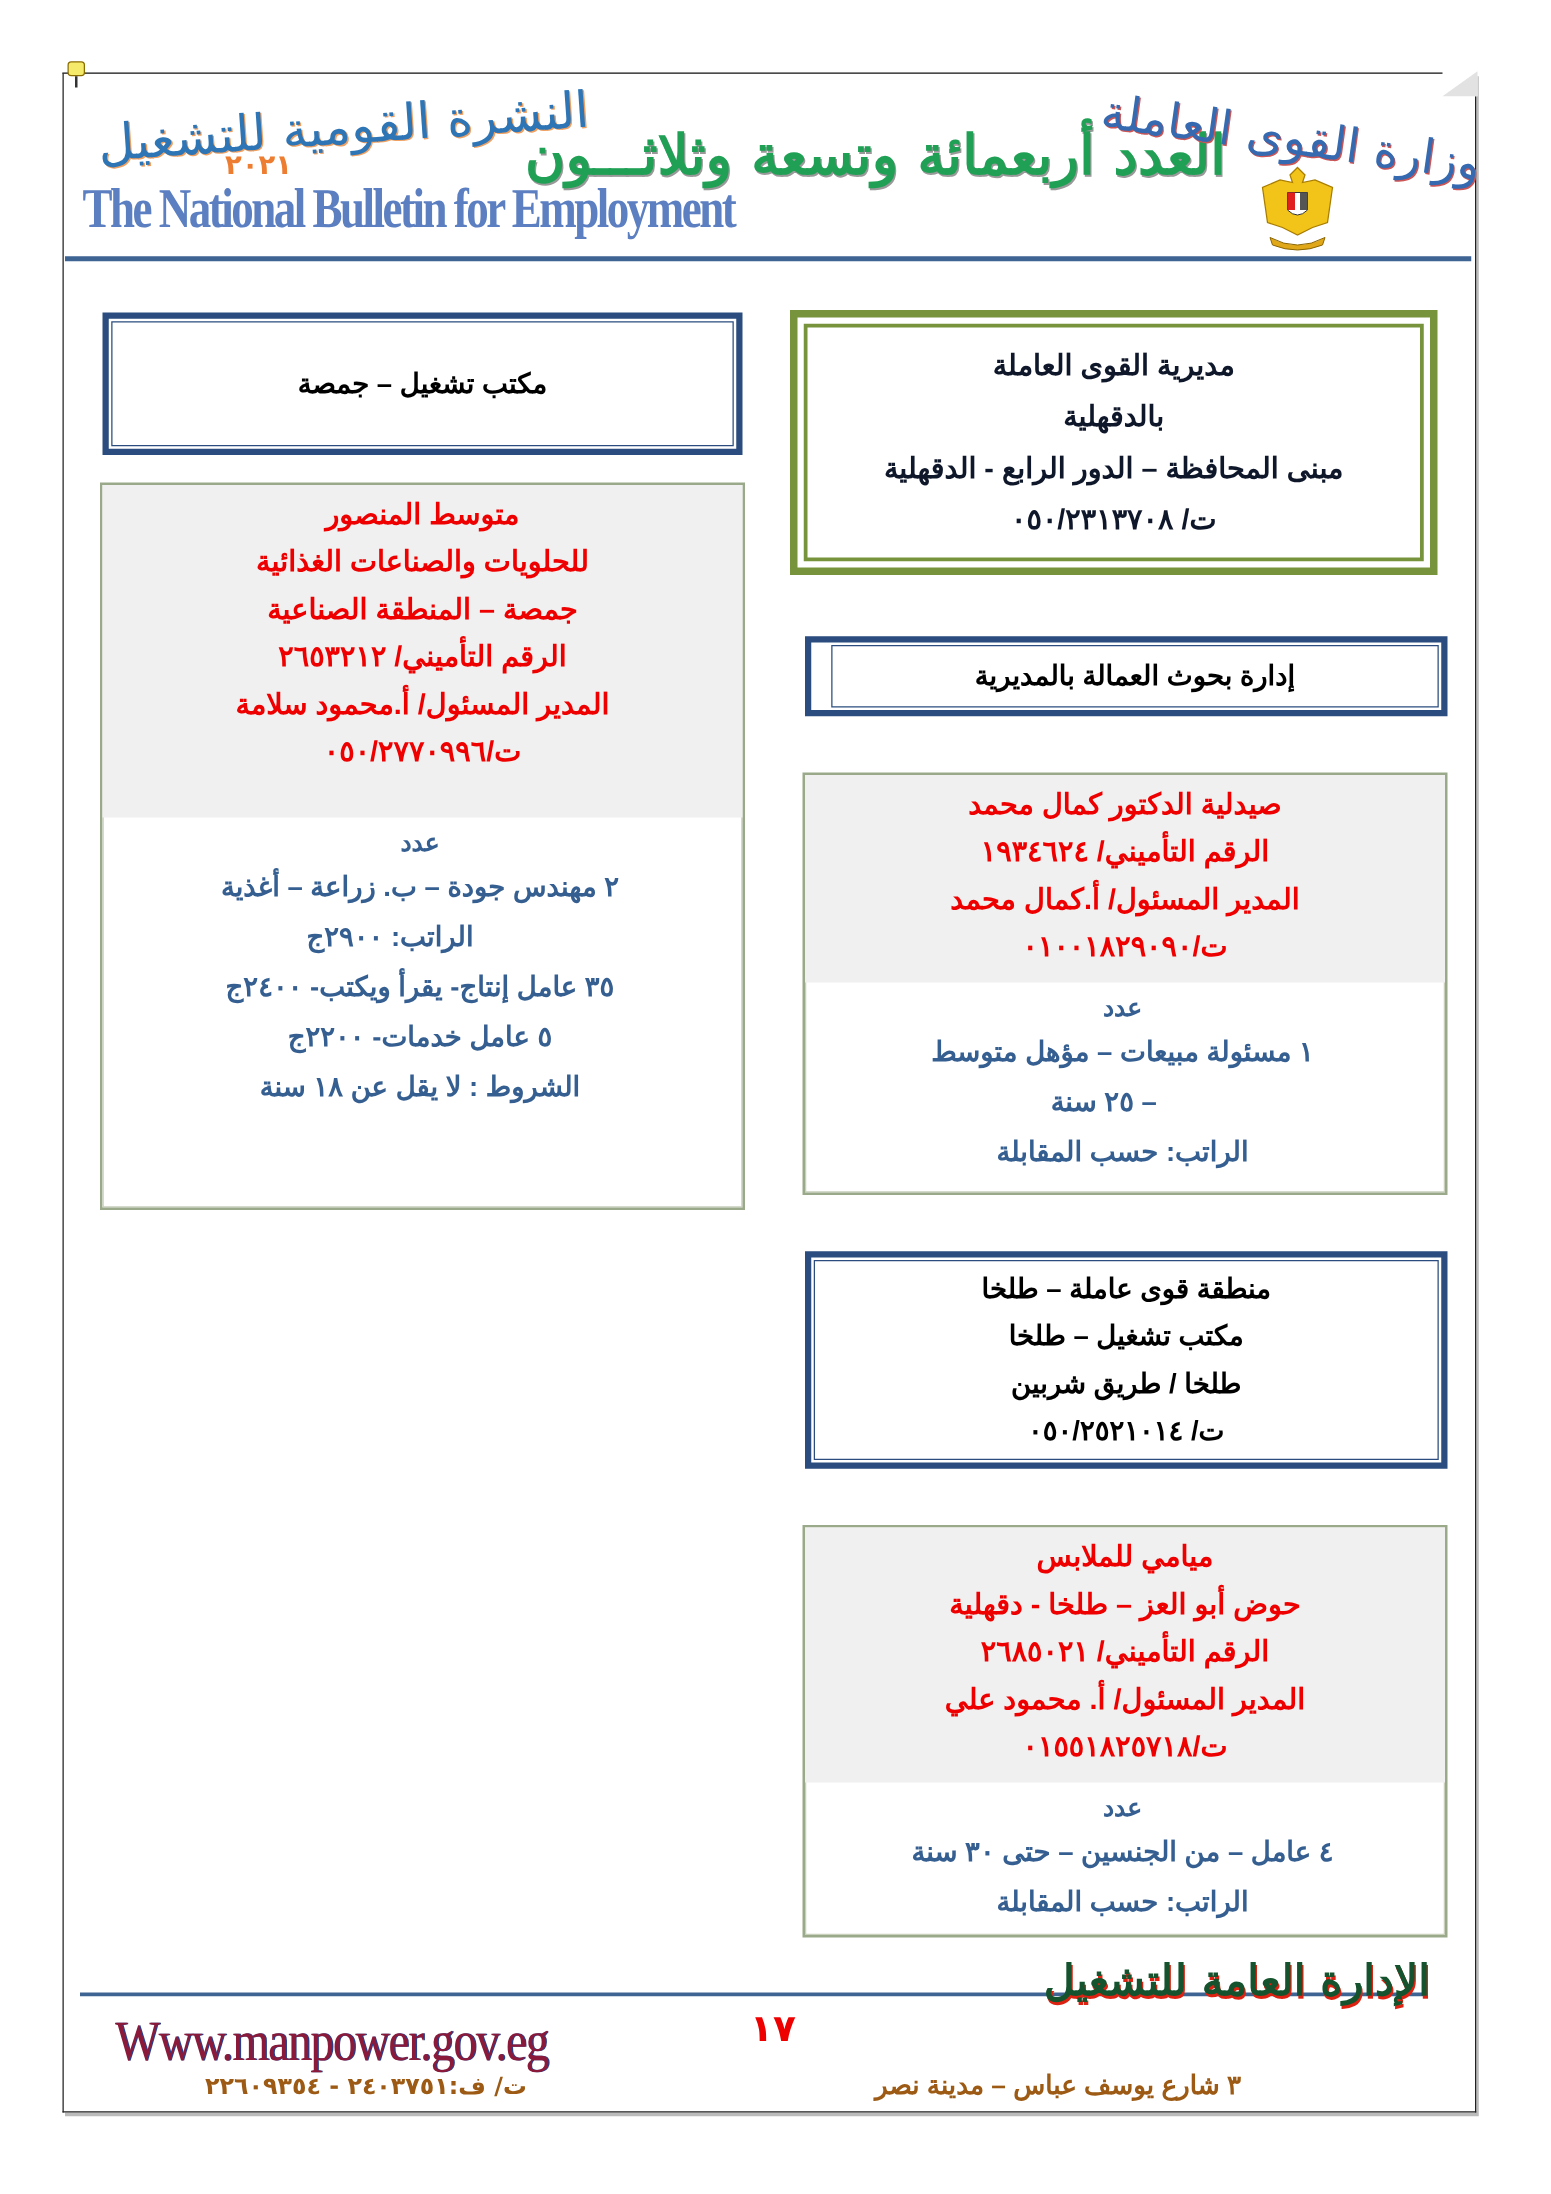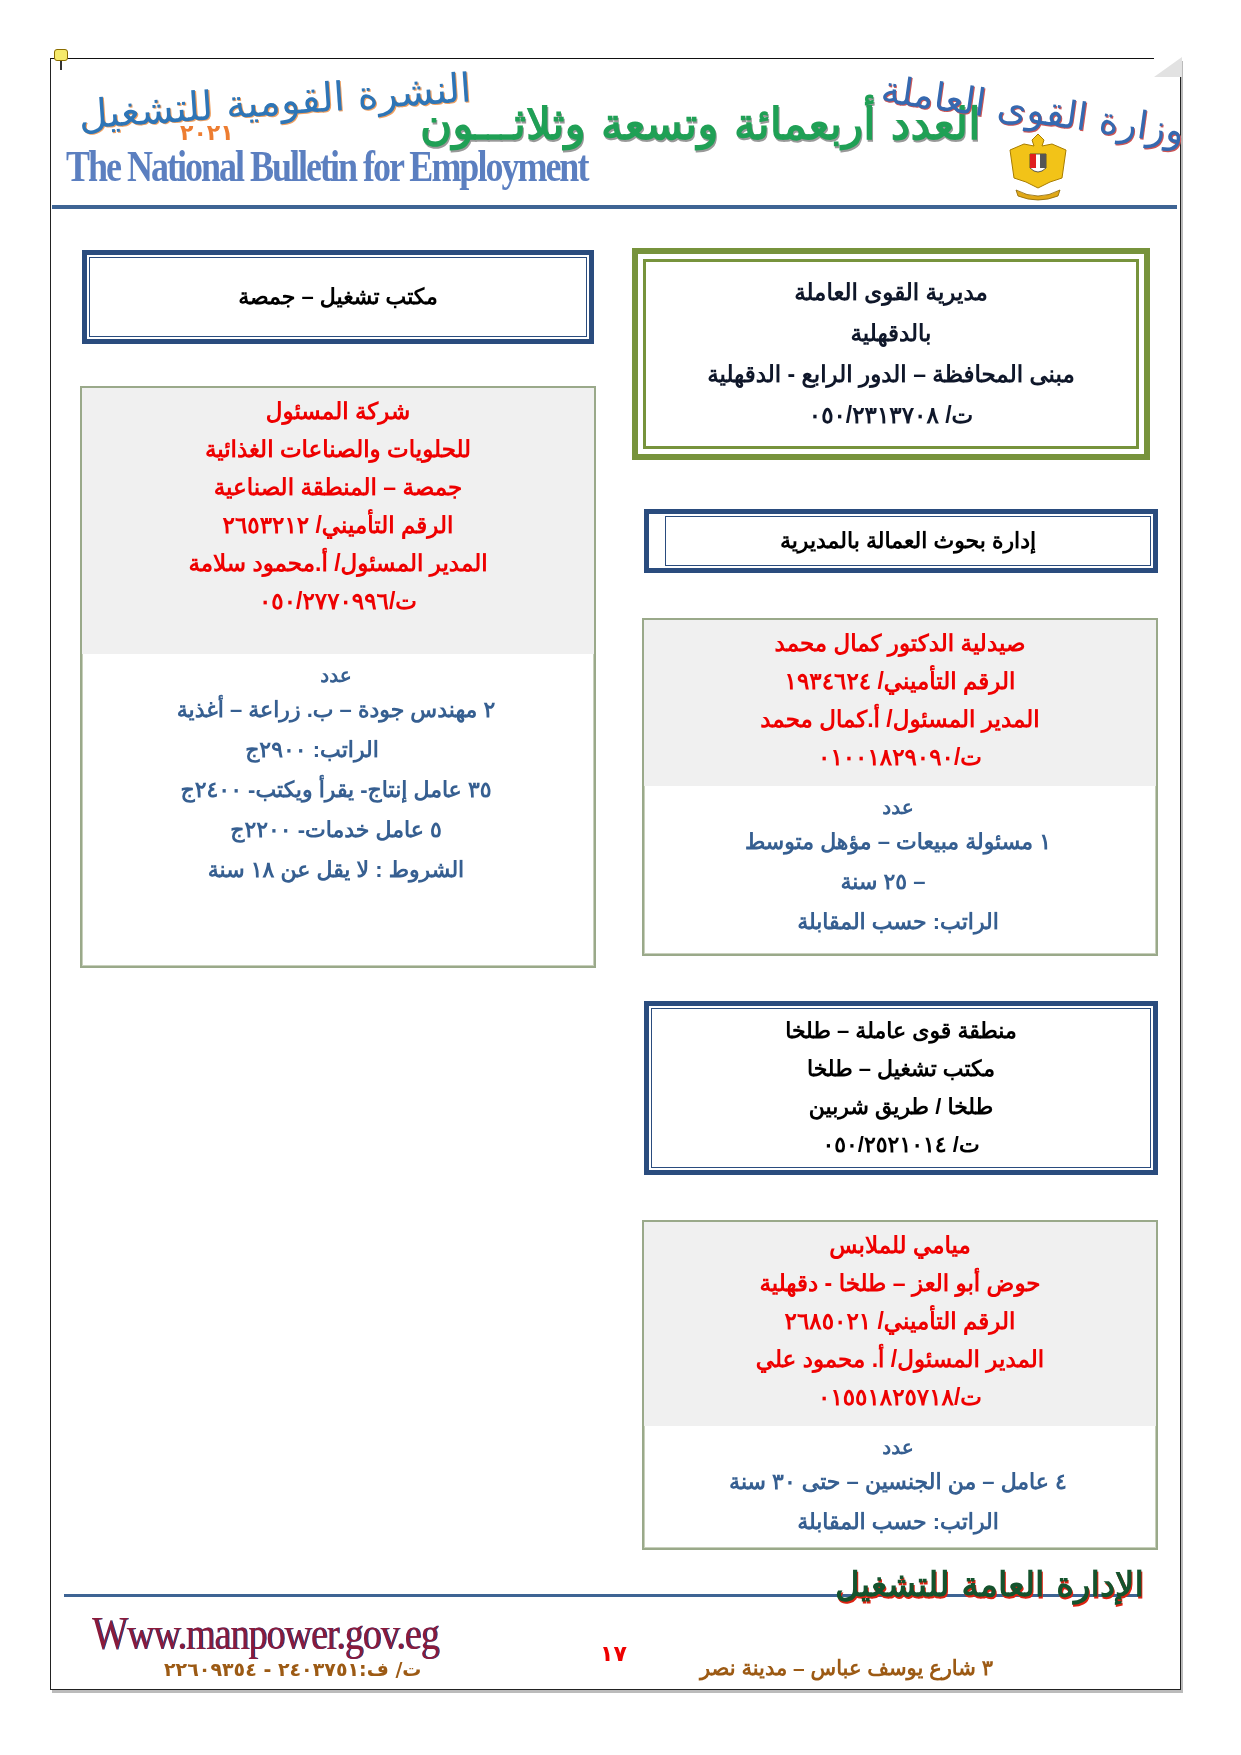--- a/index.html
+++ b/index.html
@@ -27,21 +27,21 @@
   .green-box .inner { border:3px solid #77933c; height:100%; box-sizing:border-box; display:flex; flex-direction:column; justify-content:center; }
   .green-box .line { color:#0f172a; font-size:23px; line-height:41px; }
   .job-box { border:2px solid #9aa98a; background:#fff; box-shadow: inset 0 0 0 1px #c8d0bc; }
   .job-box .company { background:#f0f0f0; padding:4px 0; }
   .job-box .company .line { color:#ee0000; font-size:23px; line-height:38px; }
   .job-box .details { text-align:center; padding:6px 14px 10px 10px; }
   .job-box .details .line { color:#365f91; font-size:22px; line-height:40px; }
   .job-box .details .count-h { font-size:20px; line-height:30px; }
   .footer-url { left:92px; top:1607px; font-size:38px; color:#8b1a3a; font-family:"Liberation Serif", serif; transform:scaleY(1.2); transform-origin:left top; letter-spacing:-1px; text-shadow:1px 0 0 #27408b; }
   .footer-phone { left:164px; top:1658px; font-size:19px; color:#9c5a14; font-weight:bold; direction:rtl; }
-  .footer-page { left:600px; top:1606px; font-size:22px; color:#e00; font-weight:bold;margin-top:35px; }
+  .footer-page { left:600px; top:1606px; font-size:30px; color:#e00; font-weight:bold; }
   .footer-dept { left:835px; top:1564px; font-size:34px; color:#14532d; font-weight:bold; font-family:"DejaVu Serif", serif; text-shadow:1px 2px 0 #d21; direction:rtl; }
   .footer-addr { left:700px; top:1656px; font-size:21px; color:#9c5a14; font-weight:bold; direction:rtl; font-family:"Liberation Sans", sans-serif; }
 </style>
 </head>
 <body>
 
 <div class="page-frame">
   <div class="fold"></div>
 </div>
 <div class="pin">
@@ -65,35 +65,35 @@
 
 <div class="box green-box" style="left:632px; top:248px; width:518px; height:212px;">
   <div class="inner">
     <div class="line">مديرية القوى العاملة</div>
     <div class="line">بالدقهلية</div>
     <div class="line">مبنى المحافظة – الدور الرابع - الدقهلية</div>
     <div class="line">ت/ ٠٥٠/٢٣١٣٧٠٨</div>
   </div>
 </div>
 
-<div class="box navy-box" style="left:82px; top:250px; width:512px; height:94px;">
+<div class="box navy-box" style="left:82px; top:250px; width:512px; height:114px;">
   <div class="inner">
     <div class="line">مكتب تشغيل – جمصة</div>
   </div>
 </div>
 
 <div class="box navy-box" style="left:644px; top:509px; width:514px; height:64px;padding-left:16px;">
   <div class="inner">
     <div class="line">إدارة بحوث العمالة بالمديرية</div>
   </div>
 </div>
 
 <div class="box job-box" style="left:80px; top:386px; width:516px; height:582px;">
   <div class="company" style="height:258px;">
-    <div class="line">شركة المسئول</div>
+    <div class="line">متوسط المنصور</div>
     <div class="line">للحلويات والصناعات الغذائية</div>
     <div class="line">جمصة – المنطقة الصناعية</div>
     <div class="line">الرقم التأميني/ ٢٦٥٣٢١٢</div>
     <div class="line">المدير المسئول/ أ.محمود سلامة</div>
     <div class="line">ت/٠٥٠/٢٧٧٠٩٩٦</div>
   </div>
   <div class="details">
     <div class="line count-h">عدد</div>
     <div class="line">٢   مهندس جودة – ب. زراعة – أغذية</div>
     <div class="line" style="padding-right:48px;">الراتب: ٢٩٠٠ج</div>

